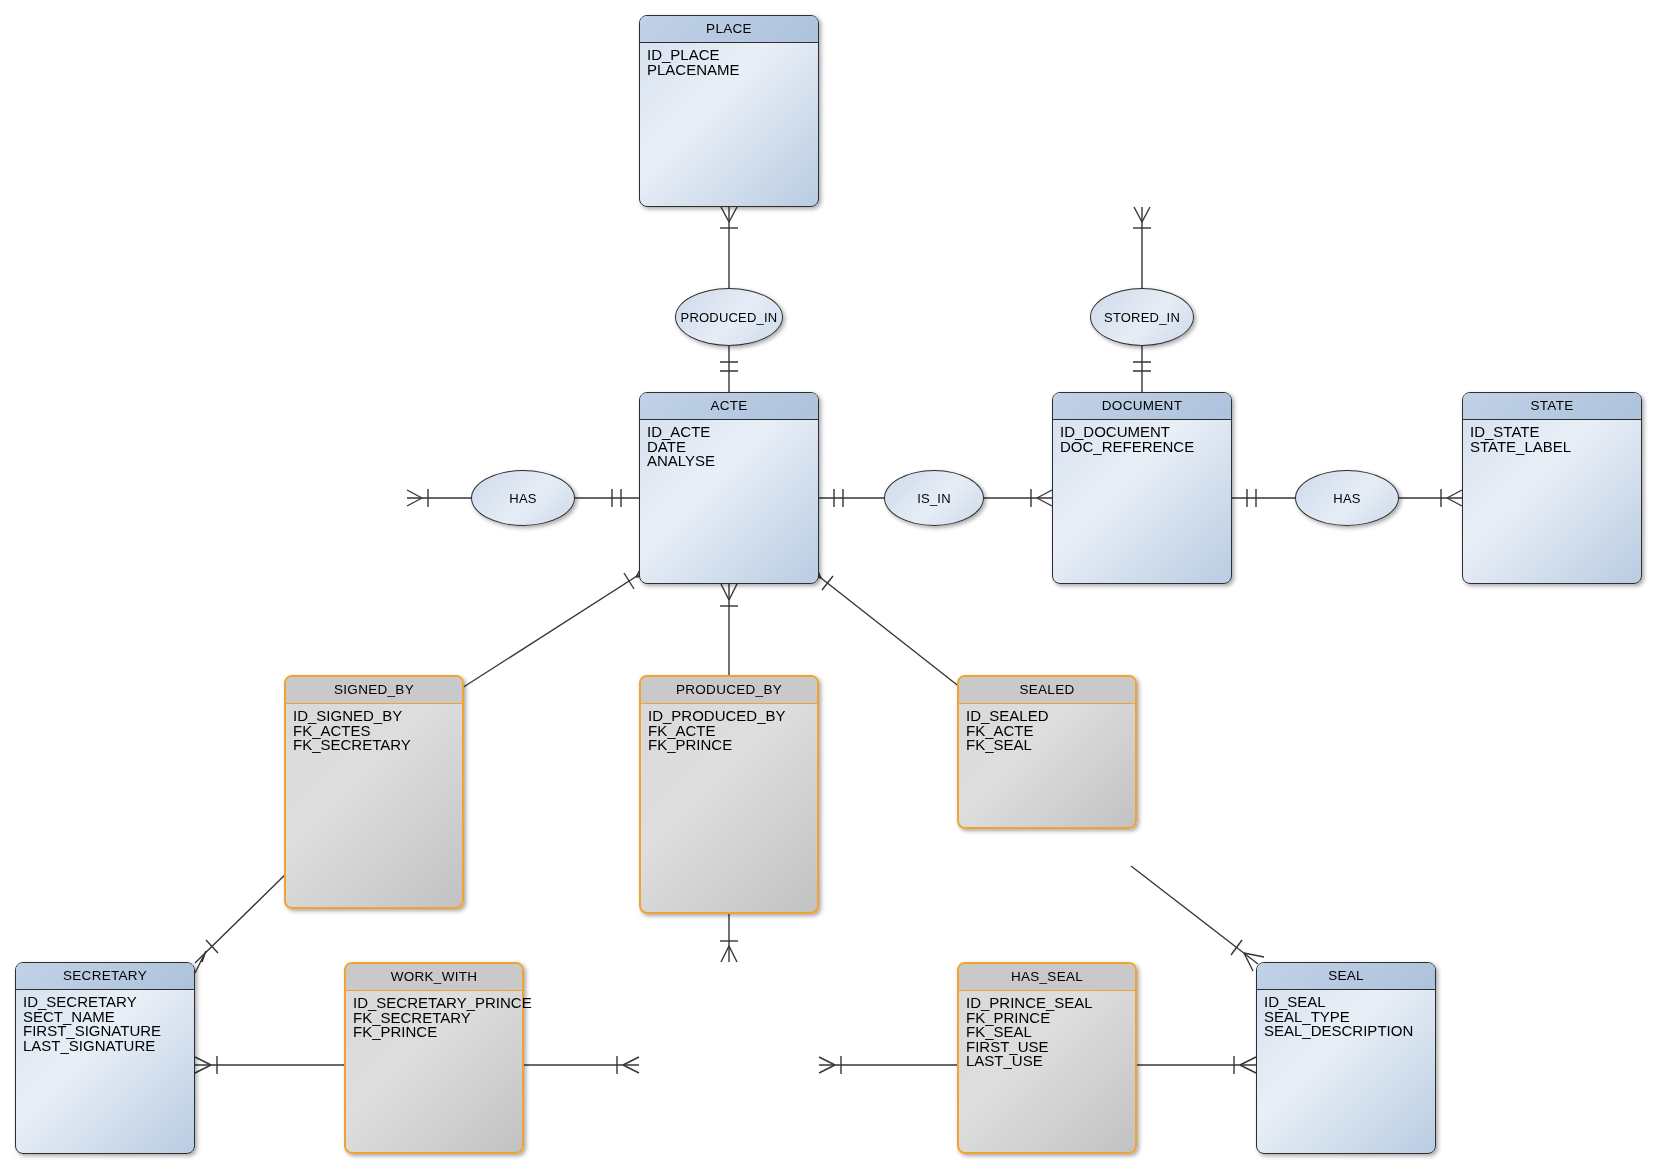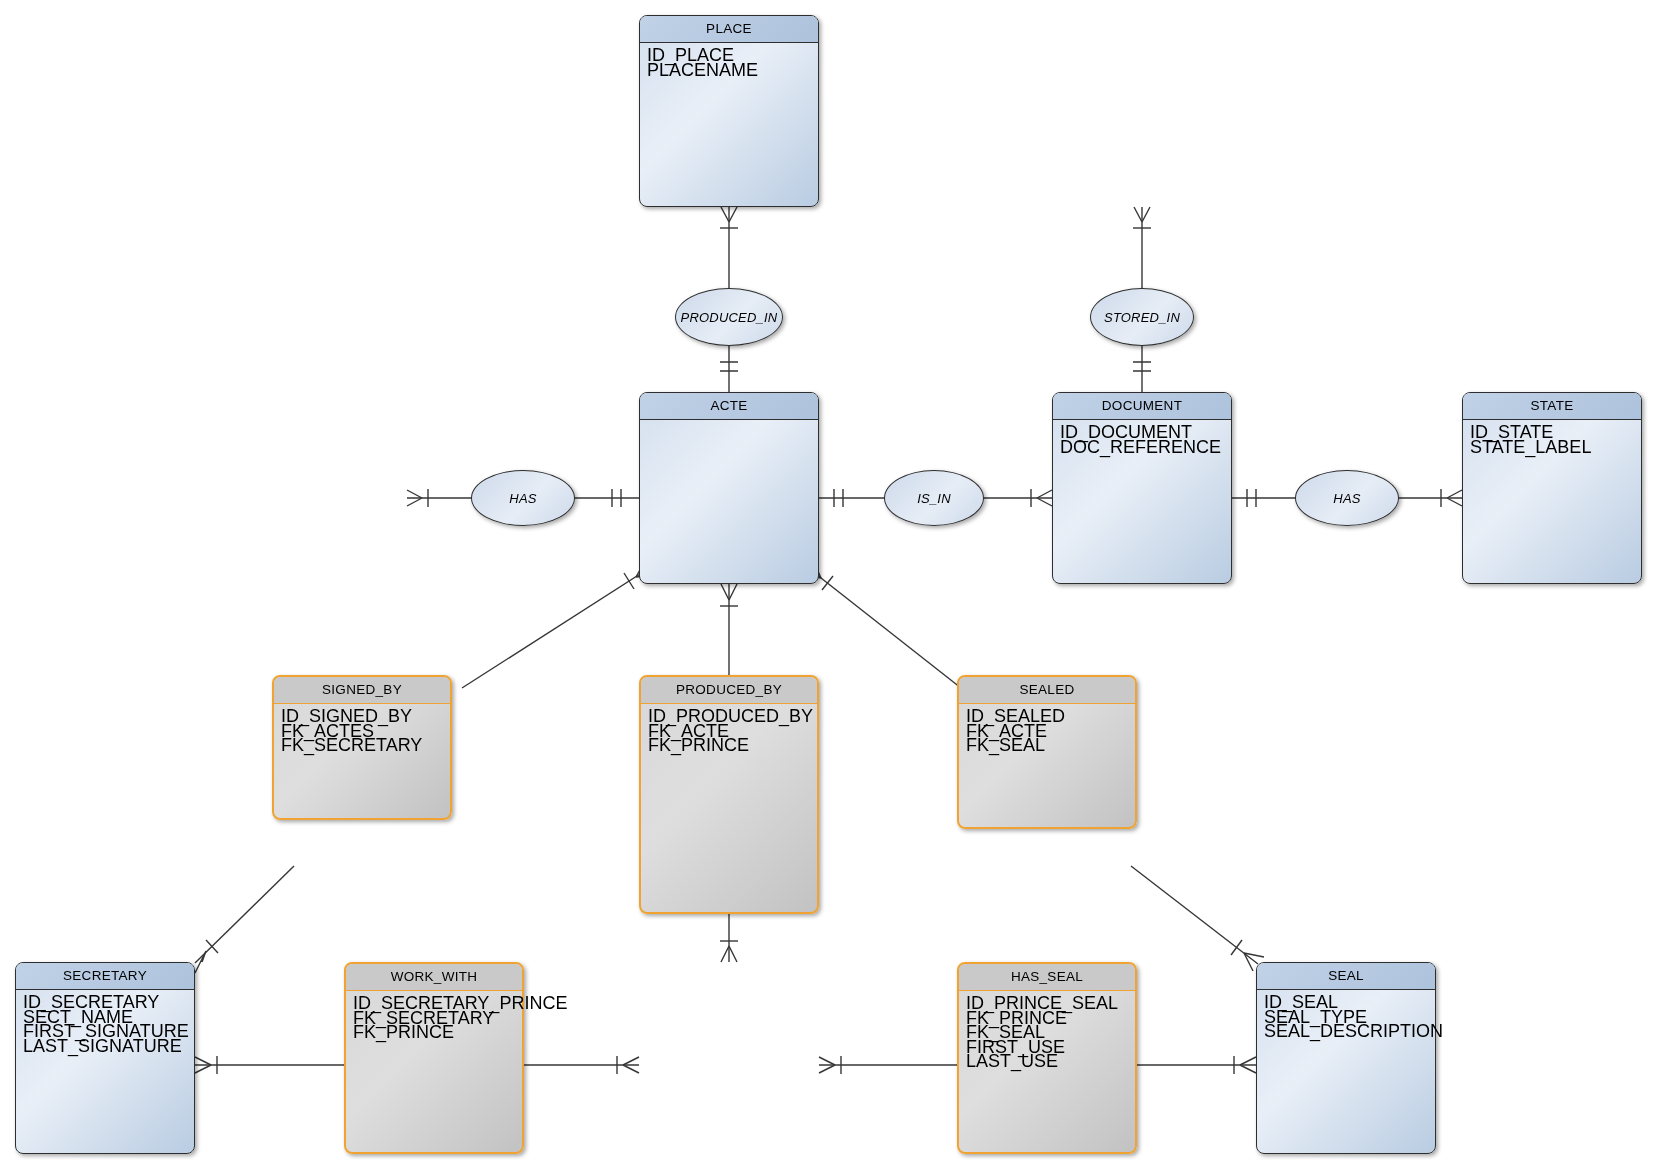--- a/index.html
+++ b/index.html
@@ -15,37 +15,37 @@
     border:1.5px solid var(--entity-border,#2e2e2e);border-radius:8px;
     background:linear-gradient(135deg,var(--entity-body-a,#d3dfee) 0%,var(--entity-body-b,#e9eff7) 42%,var(--entity-body-c,#b9cce2) 100%);
     box-shadow:2px 2px 4px rgba(0,0,0,0.35);
   }
   .entity .etitle{
     height:26px;line-height:26px;text-align:center;font-size:13.5px;letter-spacing:.3px;
     border-bottom:1.2px solid var(--entity-border,#2e2e2e);
     border-radius:6.5px 6.5px 0 0;
     background:linear-gradient(135deg,var(--entity-header-a,#c1d2e7),var(--entity-header-b,#adc2dc));
   }
-  .entity .eattrs{padding:5px 0 0 7px;font-size:18px;line-height:14.5px;}
+  .entity .eattrs{padding:5px 0 0 7px;font-size:15px;line-height:14.5px;}
   .attr-line{white-space:nowrap;}
   .entity.junction{
     border:2px solid var(--junction-border,#f0a330);
     background:linear-gradient(135deg,var(--junction-body-a,#d8d8d8) 0%,#dedede 42%,var(--junction-body-b,#c2c2c2) 100%);
   }
   .entity.junction .etitle{
     border-bottom:1.5px solid var(--junction-border,#f0a330);
     background:var(--junction-header,#c9c9c9);
   }
   .oval{
     position:absolute;box-sizing:border-box;
     border:1.5px solid var(--entity-border,#2e2e2e);border-radius:50%;
     background:linear-gradient(135deg,var(--oval-a,#cdd9ea) 0%,var(--oval-b,#e6edf6) 55%,var(--oval-a,#cdd9ea) 100%);
     box-shadow:2px 2px 4px rgba(0,0,0,0.35);
     display:flex;align-items:center;justify-content:center;
-    font-size:13px;letter-spacing:.2px;font-style:italic;
+    font-size:13px;letter-spacing:.2px;
   }
 </style>
 </head>
 <body>
 
 <div class="canvas">
 
   <svg class="wires" width="1656" height="1171" viewBox="0 0 1656 1171">
 
     <g>
@@ -149,39 +149,44 @@
     <div class="eattrs">
         <div class="attr-line">ID_PLACE</div>
         <div class="attr-line">PLACENAME</div>
       </div>
   </div>
 
 
 
   <div class="entity" style="left:639px;top:392px">
     <div class="etitle">ACTE</div>
+    <div class="eattrs">
+        <div class="attr-line">ID_ACTE</div>
+        <div class="attr-line">DATE</div>
+        <div class="attr-line">ANALYSE</div>
+      </div>
   </div>
 
   <div class="entity" style="left:1462px;top:392px">
     <div class="etitle">STATE</div>
     <div class="eattrs">
         <div class="attr-line">ID_STATE</div>
         <div class="attr-line">STATE_LABEL</div>
       </div>
   </div>
 
   <div class="entity" style="left:1052px;top:392px">
     <div class="etitle">DOCUMENT</div>
     <div class="eattrs">
         <div class="attr-line">ID_DOCUMENT</div>
         <div class="attr-line">DOC_REFERENCE</div>
       </div>
   </div>
 
-  <div class="entity junction" style="left:272px;top:675px;height:145px">
+  <div class="entity junction" style="left:284px;top:675px;height:234px">
     <div class="etitle">SIGNED_BY</div>
     <div class="eattrs">
         <div class="attr-line">ID_SIGNED_BY</div>
         <div class="attr-line">FK_ACTES</div>
         <div class="attr-line">FK_SECRETARY</div>
       </div>
   </div>
 
   <div class="entity junction" style="left:639px;top:675px;height:239px">
     <div class="etitle">PRODUCED_BY</div>

